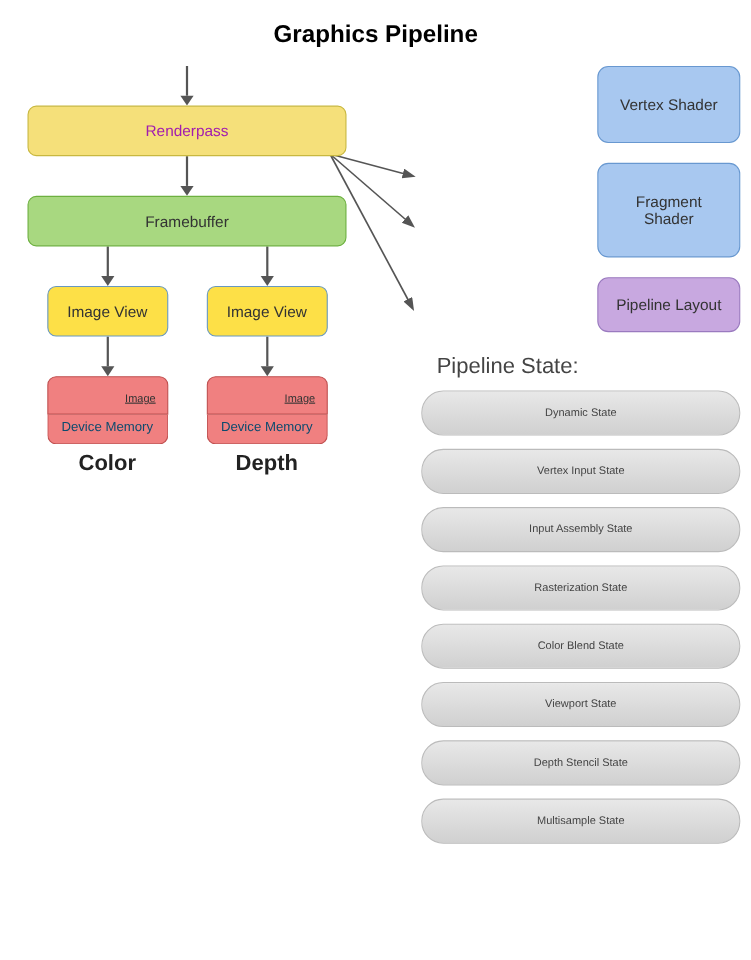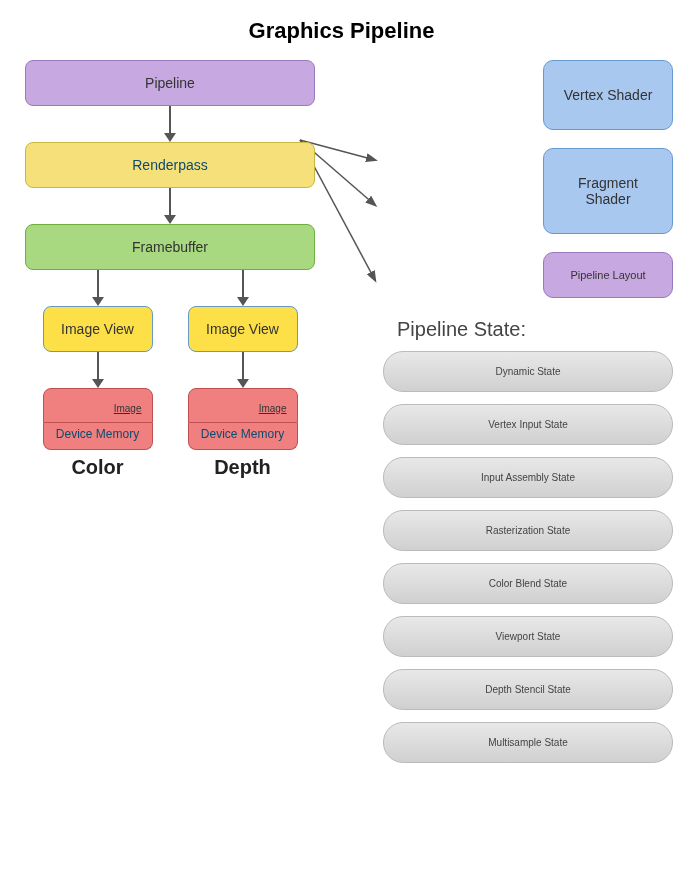--- a/index.html
+++ b/index.html
@@ -42,21 +42,21 @@
     }
 
     
     .box-renderpass {
       background: #f5e07a;
       border: 1.5px solid #c8b840;
       border-radius: 8px;
       text-align: center;
       padding: 14px 10px;
       font-size: 14px;
-      color: #0c4a6e;
+      color: #a21caf;
       width: 290px;
       margin: 0 auto;
       position: relative;
     }
 
     
     .box-framebuffer {
       background: #a8d880;
       border: 1.5px solid #6db040;
       border-radius: 8px;
@@ -179,21 +179,21 @@
       color: #333;
       width: 130px;
     }
 
     .box-pipeline-layout {
       background: #c8a8e0;
       border: 1.5px solid #9a7abf;
       border-radius: 10px;
       text-align: center;
       padding: 16px 10px;
-      font-size: 11px;
+      font-size: 14px;
       color: #333;
       width: 130px;
     }
 
     .right-top {
       display: flex;
       flex-direction: column;
       align-items: flex-end;
       padding-right: 10px;
       gap: 18px;
@@ -242,23 +242,20 @@
   <defs>
     <marker id="arr" markerWidth="8" markerHeight="8" refX="6" refY="3" orient="auto">
       <path d="M0,0 L0,6 L8,3 z" fill="#555"></path>
     </marker>
   </defs>
 </svg>
 
 <div class="left-panel">
   <div class="left-main">
 
-    <div class="box-pipeline">
-      <span>Pipeline</span>
-    </div>
 
     <div class="arrow-down">
       <div class="arrow-line"></div>
     </div>
 
     <div class="box-renderpass">
       <span>Renderpass</span>
     </div>
 
     <div class="arrow-down">

